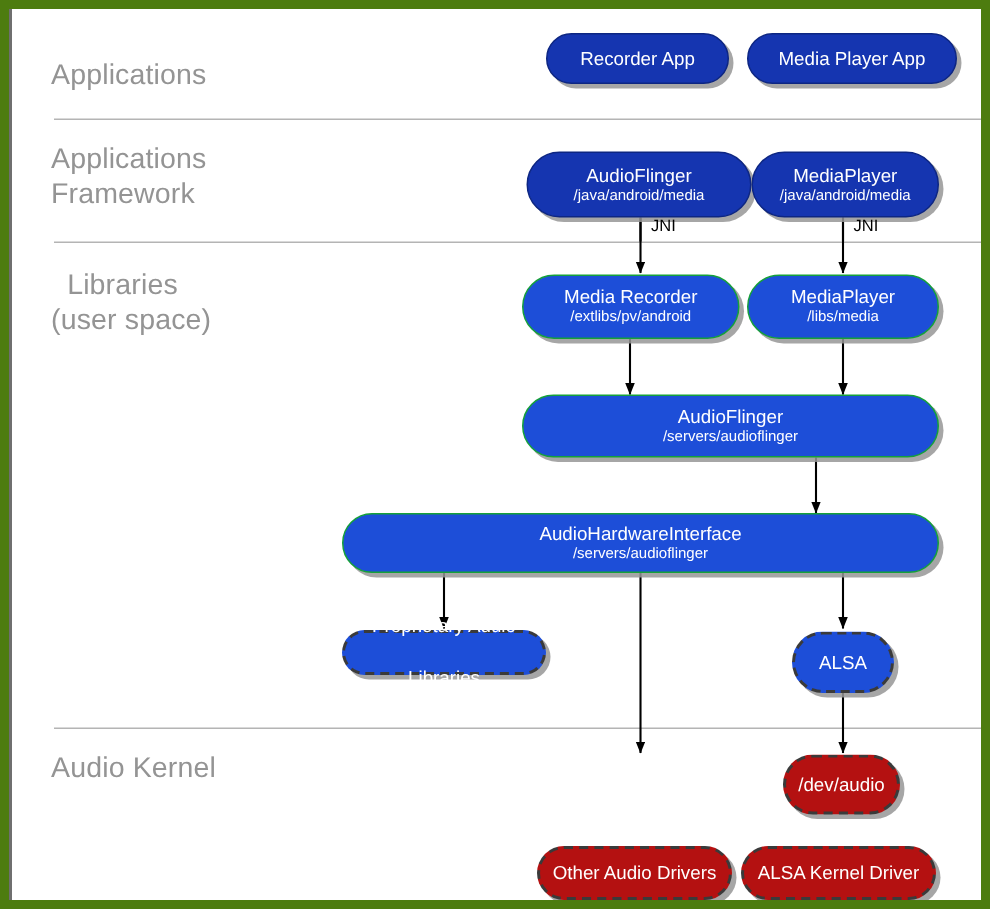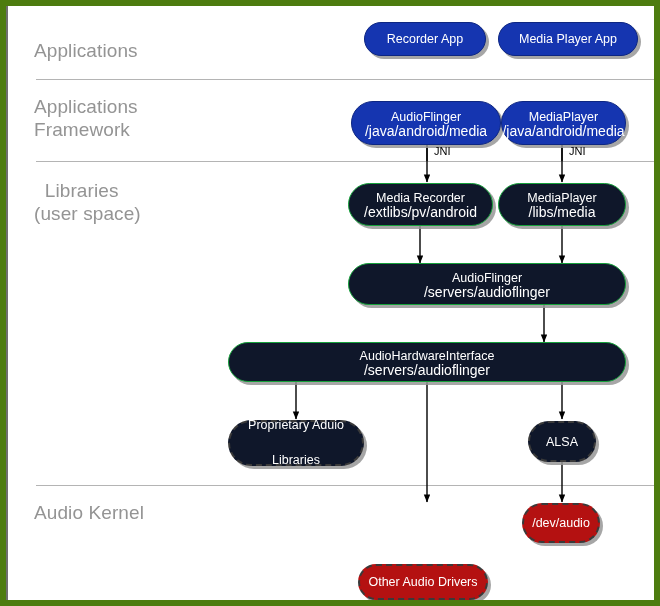--- a/index.html
+++ b/index.html
@@ -44,25 +44,25 @@
     flex-direction:column;
     align-items:center;
     justify-content:center;
     text-align:center;
     color:#ffffff;
     border-radius:999px;
     box-shadow:3px 3px 0 0 rgba(150,150,150,0.85);
     z-index:3;
   }
   .node .t1{font-size:12.5px;line-height:14px;white-space:nowrap;}
-  .node .t2{font-size:14px;line-height:12px;white-space:nowrap;}
+  .node .t2{font-size:10px;line-height:12px;white-space:nowrap;}
   .node.two .t1{margin-bottom:1px;}
 
   .blue{background:#1535b0;border:1px solid #0d2682;}
-  .green{background:#0f172a;border:1px solid #15a03a;}
+  .green{background:#1d4ed8;border:1px solid #15a03a;}
   .red{background:#b41111;border:1px solid #8e0c0c;}
 
   .dashed{border-style:dashed;border-width:2px;}
   .green.dashed{border-color:#3a3a3a;}
   .red.dashed{border-color:#3a3a3a;}
 
   
   .jni{
     position:absolute;
     color:#000000;
@@ -155,32 +155,35 @@
   <div class="node green two" style="left:342px;top:257px;width:278px;height:42px;">
     <span class="t1">AudioFlinger</span>
     <span class="t2">/servers/audioflinger</span>
   </div>
 
   <div class="node green two" style="left:222px;top:336px;width:398px;height:40px;">
     <span class="t1">AudioHardwareInterface</span>
     <span class="t2">/servers/audioflinger</span>
   </div>
 
-  <div class="node green two dashed" style="left:222px;top:414px;width:136px;height:46px;gap:20px;">
+  <div class="node green two dashed" style="left:222px;top:414px;width:136px;height:30px;gap:20px;">
     <span class="t1">Proprietary Aduio</span>
     <span class="t1">Libraries</span>
   </div>
 
   <div class="node green dashed" style="left:522px;top:415px;width:68px;height:41px;">
     <span class="t1">ALSA</span>
   </div>
 
 
   <div class="node red dashed" style="left:516px;top:497px;width:78px;height:40px;">
     <span class="t1">/dev/audio</span>
   </div>
 
   <div class="node red dashed" style="left:352px;top:558px;width:130px;height:36px;">
     <span class="t1">Other Audio Drivers</span>
   </div>
 
+  <div class="node red dashed" style="left:488px;top:558px;width:130px;height:36px;">
+    <span class="t1">ALSA Kernel Driver</span>
+  </div>
 
 </div>
 
 </body></html>

